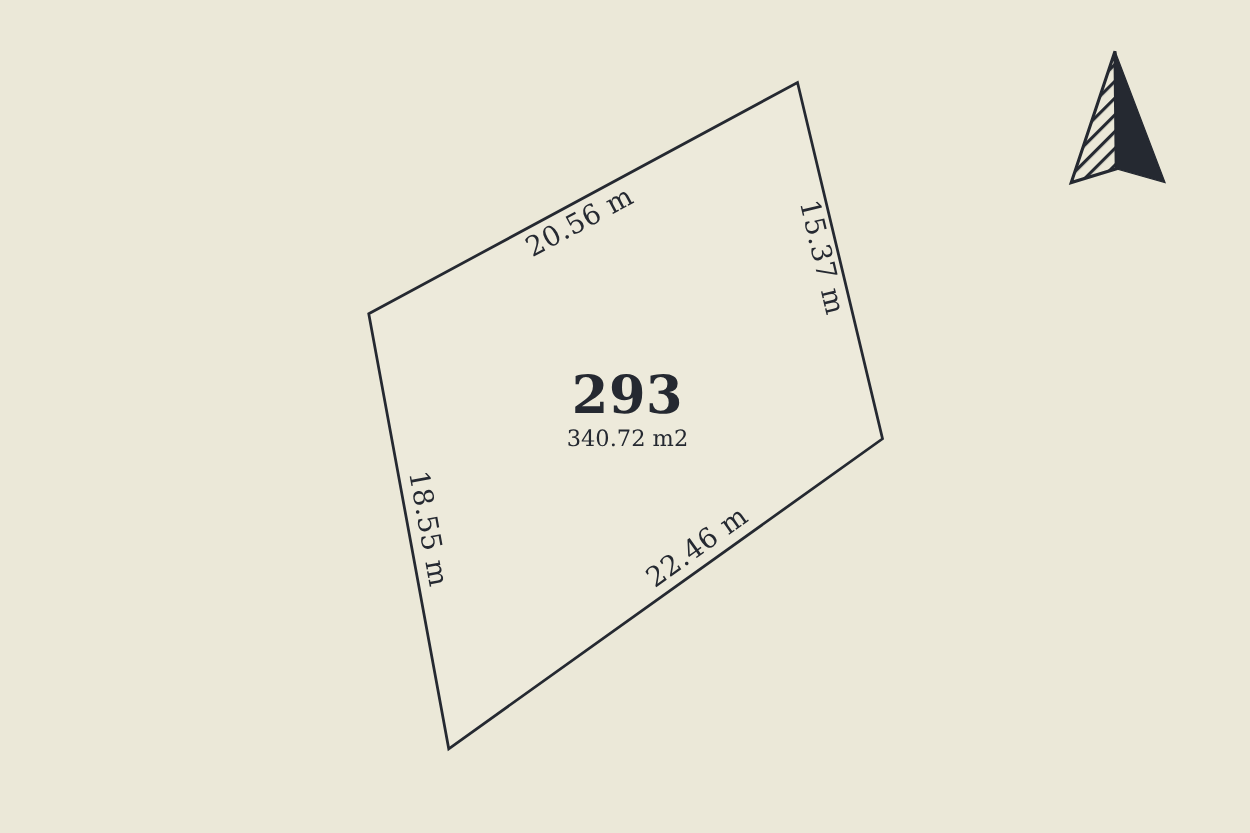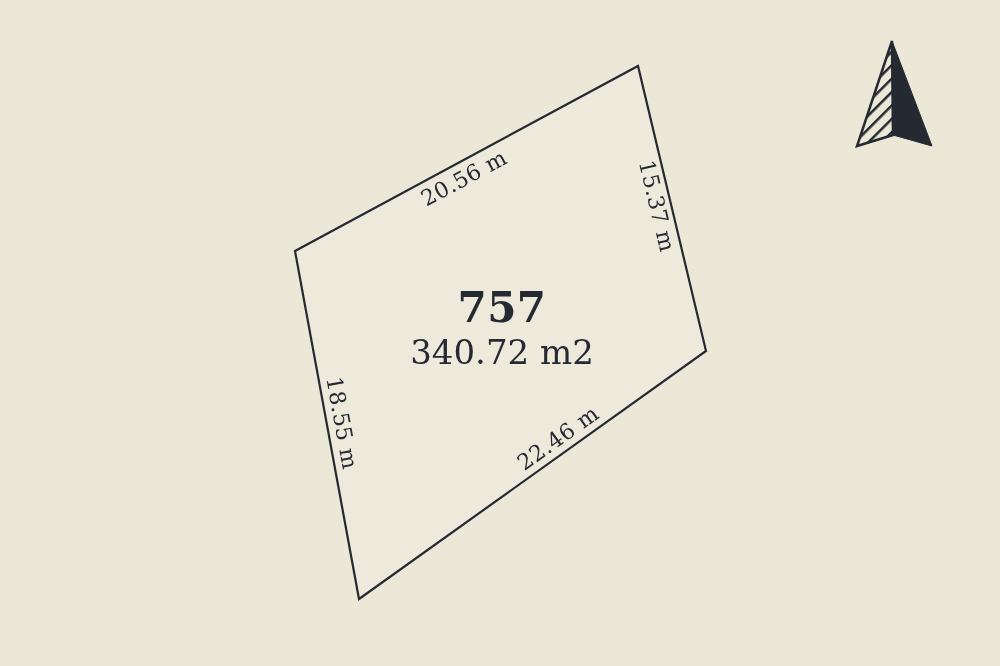--- a/index.html
+++ b/index.html
@@ -37,21 +37,21 @@
     text-align: center;
     white-space: nowrap;
   }
   .lot-number {
     font-size: 42px;
     font-weight: bold;
     line-height: 1.0;
     letter-spacing: 0.5px;
   }
   .lot-area {
-    font-size: 34px;
+    font-size: 18px;
     line-height: 1.0;
     margin-top: 6px;
   }
   #north-arrow {
     position: absolute;
     left: 850px; top: 38px;
     width: 85px; height: 112px;
   }
 </style>
 </head>
@@ -62,21 +62,21 @@
   <svg id="lot-svg" xmlns="http://www.w3.org/2000/svg" viewBox="0 0 1000 666">
     <polygon points="295,251 638,66 706,351 359,599" fill="#EDEADB" stroke="#252931" stroke-width="2.2" stroke-linejoin="miter"></polygon>
   </svg>
 
   <div class="edge-label" id="edge-label-top">20.56 m</div>
   <div class="edge-label" id="edge-label-right">15.37 m</div>
   <div class="edge-label" id="edge-label-left">18.55 m</div>
   <div class="edge-label" id="edge-label-bottom">22.46 m</div>
 
   <div class="lot-id">
-    <div class="lot-number">757</div>
+    <div class="lot-number">293</div>
     <div class="lot-area">340.72 m2</div>
   </div>
 
   <svg id="north-arrow" xmlns="http://www.w3.org/2000/svg" viewBox="0 0 85 112">
     <defs>
       <pattern id="hatch" width="9.5" height="9.5" patternUnits="userSpaceOnUse" patternTransform="rotate(45)">
         <line x1="0" y1="0" x2="0" y2="9.5" stroke="#252931" stroke-width="5"></line>
       </pattern>
     </defs>
     <polygon points="42,3 7,108 43,97" fill="url(#hatch)" stroke="#252931" stroke-width="2.5" stroke-linejoin="miter"></polygon>

